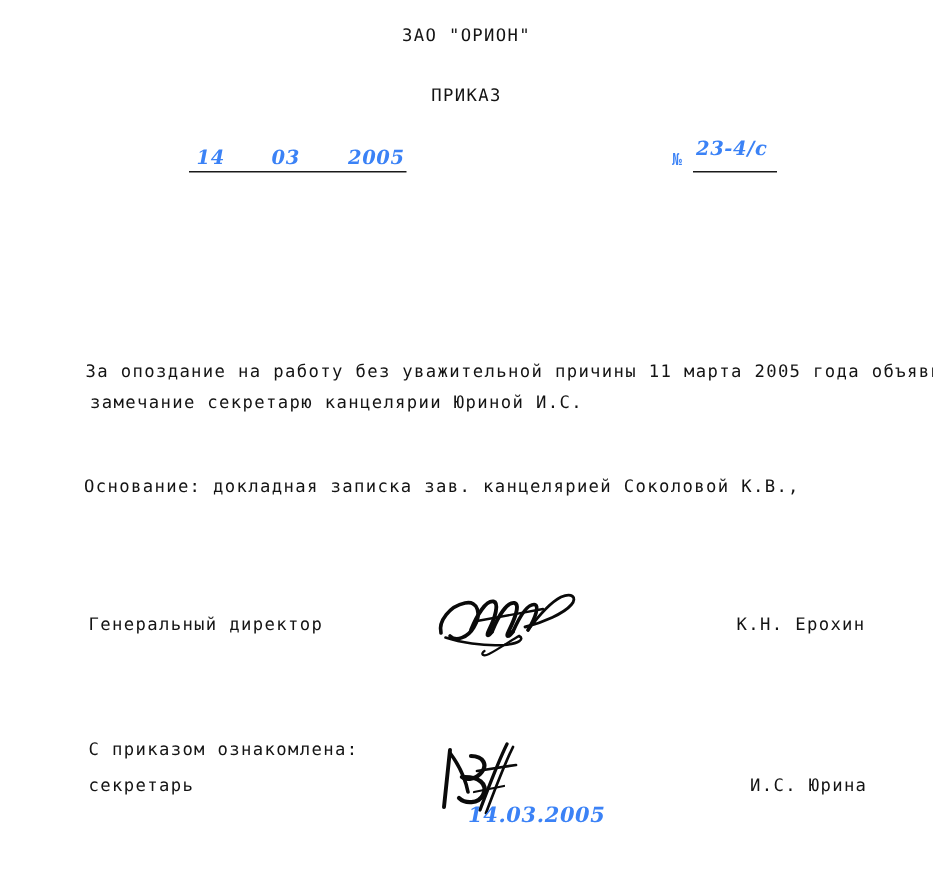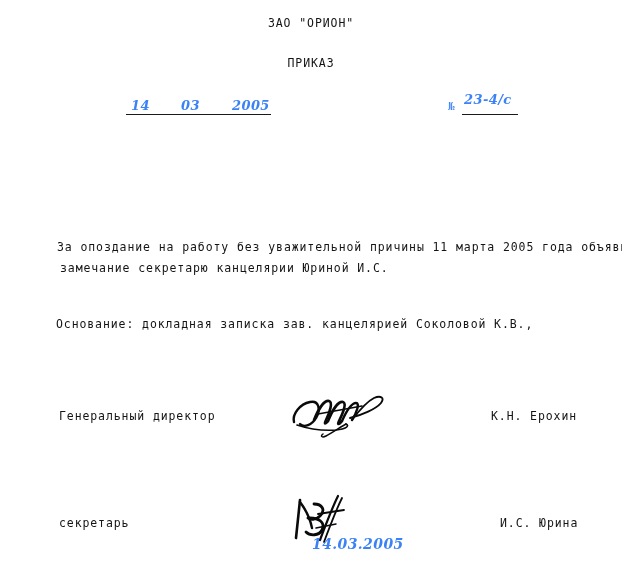--- a/index.html
+++ b/index.html
@@ -132,20 +132,21 @@
         <path d="M64 28 C 70 20, 78 10, 86 6 C 93 3, 97 6, 93 11 C 88 17, 74 23, 62 26" stroke-width="1.9"></path>
         <path d="M9 33 C 18 36, 34 39, 48 38 C 58 37, 62 34, 58 32" stroke-width="1.7"></path>
         <path d="M58 32 C 54 34, 44 41, 38 44 C 34 46, 32 44, 35 42" stroke-width="1.5"></path>
         <path d="M30 22 L 74 14" stroke-width="1.6"></path>
       </g>
     </svg>
   </div>
 
   <div class="typed" id="director-name">К.Н. Ерохин</div>
 
+  <div class="typed" id="ack-line-1">С приказом ознакомлена:</div>
   <div class="typed" id="ack-role">секретарь</div>
 
   <div class="sig" id="secretary-signature">
     <svg width="76" height="56" viewBox="0 0 76 56" xmlns="http://www.w3.org/2000/svg">
       <g fill="none" stroke="#0a0a0a" stroke-linecap="round" stroke-linejoin="round">
         <path d="M8 6 L 4 44" stroke-width="2.6"></path>
         <path d="M8 8 C 14 16, 18 24, 20 34" stroke-width="2.4"></path>
         <path d="M22 10 C 30 10, 34 16, 28 22 C 24 26, 18 26, 16 24" stroke-width="2.8"></path>
         <path d="M18 24 C 26 24, 34 28, 30 36 C 27 42, 18 42, 14 38" stroke-width="2.8"></path>
         <path d="M46 2 C 40 14, 34 30, 28 46" stroke-width="2.2"></path>

